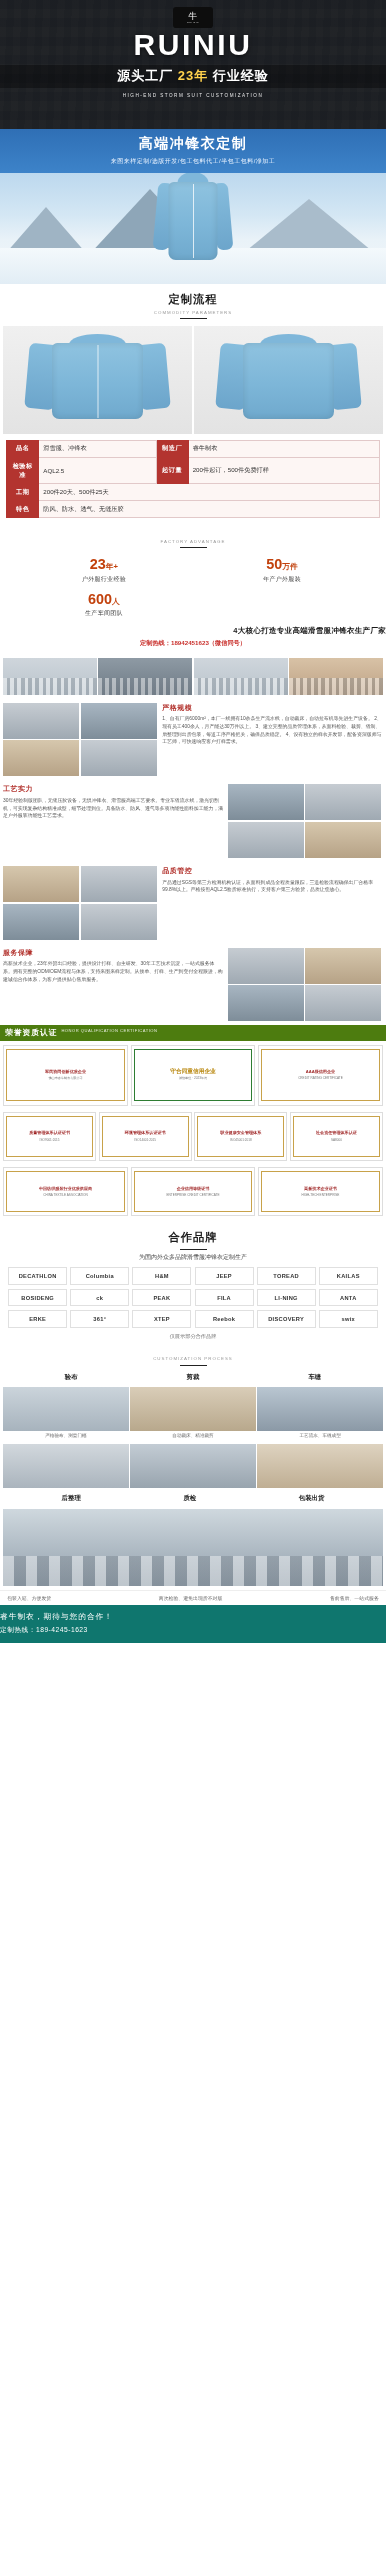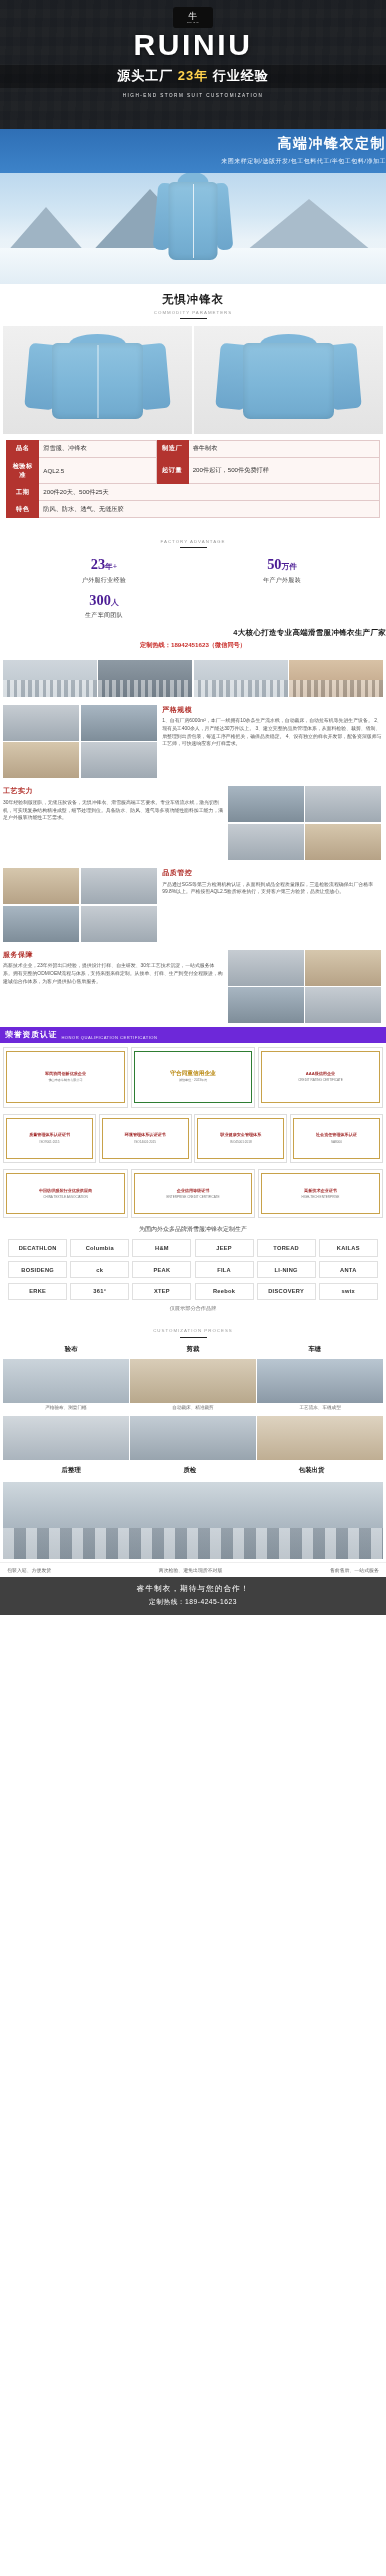--- a/index.html
+++ b/index.html
@@ -52,21 +52,21 @@
   .hero-line1 { font-size: 13px; letter-spacing: 1px; font-weight: bold; line-height: 16.5px; }
   .hero-line1 .num { color: #ffd24d; }
   .hero-line2 { font-size: 8.2px; letter-spacing: 1.5px; margin-top: 1.5px; }
   .hero-en {
     margin-top: 4.6px; font-size: 4.6px; letter-spacing: 1.5px; color: #e8e8e8;
   }
 
   
   .blueband {
     background: linear-gradient(180deg,#2f6fb5 0%, #3d83c9 100%);
-    color: #fff; text-align: right; padding: 6.2px 0 7.2px;
+    color: #fff; text-align: center; padding: 6.2px 0 7.2px;
   }
   .blueband h2 { font-size: 14px; letter-spacing: 1.5px; font-weight: bold; }
   .blueband .sub { font-size: 6px; margin-top: 3.6px; letter-spacing: 0.5px; color: #eaf3ff; }
 
   
   .mountain {
     height: 111px;
     position: relative;
     background:
       linear-gradient(180deg,#bcd8ee 0%, #d4e7f4 38%, #e9f2f8 60%, #f3f7fa 100%);
@@ -142,21 +142,21 @@
   .ptable .val { background: #fdf6f4; color: #333; }
   .ptable .val.wide { }
 
   
   .adv-wrap { padding: 2.1px 0 5.2px; }
   .adv-grid {
     display: grid; grid-template-columns: 1fr 1fr;
     gap: 7.2px 5.2px; padding: 6.2px 17.5px 4.1px;
   }
   .adv-item { text-align: center; }
-  .adv-item .big { font-size: 14.4px; font-weight: bold; color: #4c1d95; font-family: Liberation Serif, serif; }
+  .adv-item .big { font-size: 14.4px; font-weight: bold; color: #c2410c; }
   .adv-item .big .unit { font-size: 7.7px; }
   .adv-item .small { font-size: 6px; color: #444; margin-top: 2.1px; letter-spacing: 0.3px; }
   .adv-slogan {
     text-align: right; font-size: 7.5px; font-weight: bold; color: #1a1a1a;
     margin-top: 4.1px; letter-spacing: 0.3px;
   }
   .adv-hot {
     text-align: center; font-size: 6.2px; color: #c9302c; margin-top: 3.1px; font-weight: bold;
   }
 
@@ -182,21 +182,21 @@
   .frow .txt { flex: 1; }
   .frow .txt h4 {
     font-size: 7px; color: #b3342f; font-weight: bold; margin-bottom: 2.6px; letter-spacing: 0.5px;
   }
   .frow .txt p { font-size: 4.9px; line-height: 7.7px; color: #555; }
 
   .frow.rev { flex-direction: row-reverse; }
 
   
   .honor-band {
-    background: #6d28d9; color: #fff; display: flex; align-items: flex-end;
+    background: #4d7c0f; color: #fff; display: flex; align-items: flex-start;
     padding: 3.1px 5.2px; gap: 4.1px;
   }
   .honor-band .cn { font-size: 7.7px; font-weight: bold; letter-spacing: 1px; }
   .honor-band .en { font-size: 4.1px; letter-spacing: 0.5px; opacity: .85; }
 
   .cert-row { display: flex; gap: 2.6px; padding: 3.1px; }
   .cert {
     flex: 1; background: #fff; border: 0.5px solid #ddd; position: relative;
     display: flex; flex-direction: column; align-items: center; justify-content: center;
     text-align: center; padding: 3.1px 2.1px;
@@ -252,21 +252,21 @@
     content: ""; position: absolute; left: 0; right: 0; bottom: 0; height: 40%;
     background: repeating-linear-gradient(90deg, rgba(255,255,255,.4) 0 11.3px, rgba(100,110,120,.3) 11.3px 23px);
   }
 
   
   .foot-tags {
     display: flex; justify-content: space-between; padding: 4.1px 7.2px;
     font-size: 4.9px; color: #666; border-top: 0.5px solid #eee;
   }
   .footer {
-    background: #404040; color: #fff; text-align: center; padding: 7.2px 0 8.2px;
+    background: #0f766e; color: #fff; padding: 7.2px 0 8.2px;
   }
   .footer .f1 { font-size: 7.7px; letter-spacing: 1px; }
   .footer .f2 { font-size: 6.7px; margin-top: 4.1px; letter-spacing: 0.5px; }
 </style>
 </head>
 <body>
 
 <div class="page">
 
   <div class="hero">
@@ -298,21 +298,21 @@
     <div class="jacket jacket-hero">
       <div class="hood"></div>
       <div class="sleeve-l"></div>
       <div class="sleeve-r"></div>
       <div class="body"></div>
       <div class="zip"></div>
     </div>
   </div>
 
   <div class="sec-title">
-    <h3>无惧冲锋衣</h3>
+    <h3>定制流程</h3>
     <div class="en">COMMODITY PARAMETERS</div>
     <div class="rule"></div>
   </div>
 
   <div class="two-photos">
     <div class="photo-card">
       <div class="jacket">
         <div class="hood"></div>
         <div class="sleeve-l"></div>
         <div class="sleeve-r"></div>
@@ -365,21 +365,21 @@
     <div class="adv-grid">
       <div class="adv-item">
         <div class="big"><span>23</span><span class="unit">年+</span></div>
         <div class="small">户外服行业经验</div>
       </div>
       <div class="adv-item">
         <div class="big"><span>50</span><span class="unit">万件</span></div>
         <div class="small">年产户外服装</div>
       </div>
       <div class="adv-item">
-        <div class="big"><span>300</span><span class="unit">人</span></div>
+        <div class="big"><span>600</span><span class="unit">人</span></div>
         <div class="small">生产车间团队</div>
       </div>
     </div>
     <div class="adv-slogan">4大核心打造专业高端滑雪服冲锋衣生产厂家</div>
     <div class="adv-hot">定制热线：18942451623（微信同号）</div>
   </div>
 
   <div class="strip4">
     <div class="ws"></div>
     <div class="ws dark"></div>
@@ -510,20 +510,24 @@
     </div>
     <div class="cert h2">
       <div class="inner">
         <div class="t">高新技术企业证书</div>
         <div class="s">HIGH-TECH ENTERPRISE</div>
       </div>
     </div>
   </div>
 
   <div class="brands">
+    <div class="sec-title">
+      <h3>合作品牌</h3>
+      <div class="rule"></div>
+    </div>
     <div class="lead">为国内外众多品牌滑雪服冲锋衣定制生产</div>
     <div class="brand-grid">
       <div class="brand">DECATHLON</div>
       <div class="brand">Columbia</div>
       <div class="brand">H&amp;M</div>
       <div class="brand">JEEP</div>
       <div class="brand">TOREAD</div>
       <div class="brand">KAILAS</div>
       <div class="brand">BOSIDENG</div>
       <div class="brand">ck</div>

